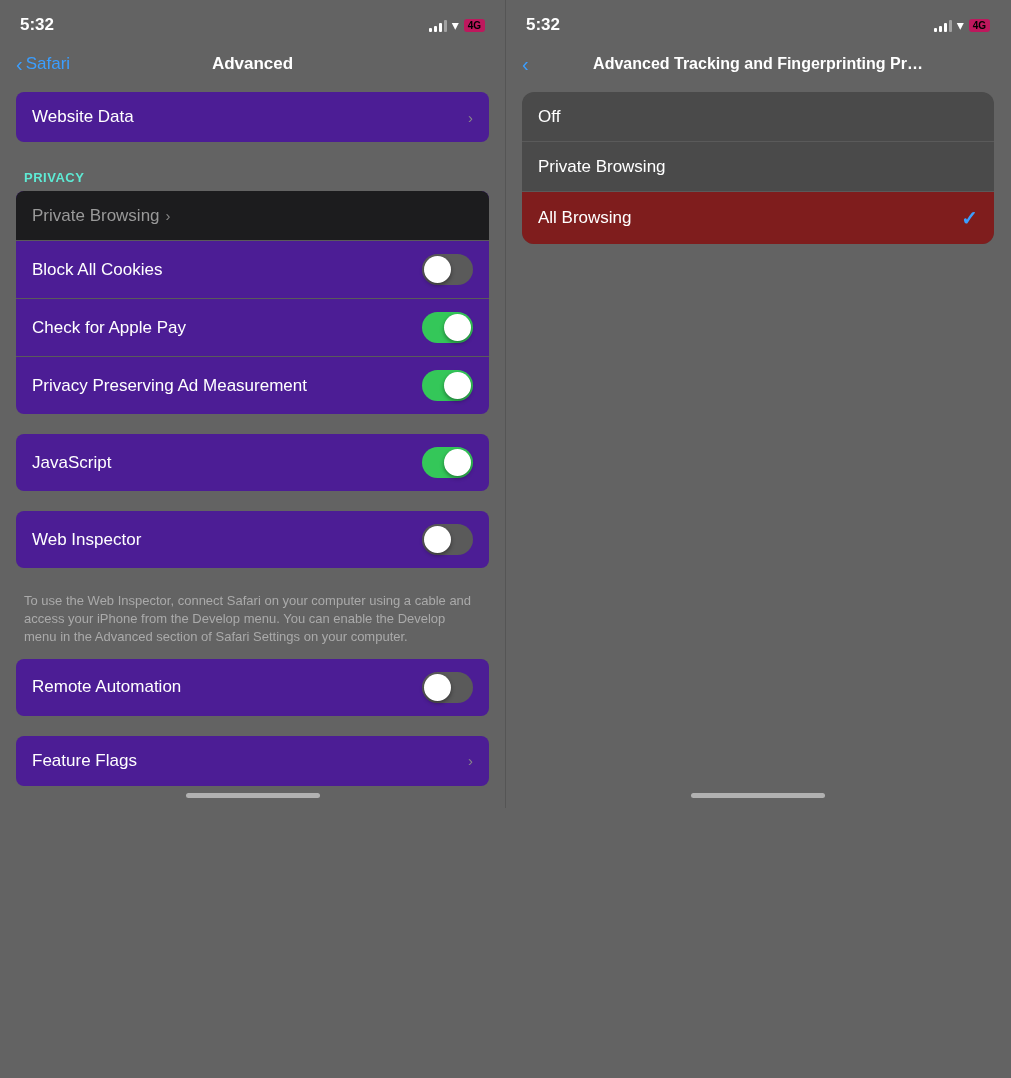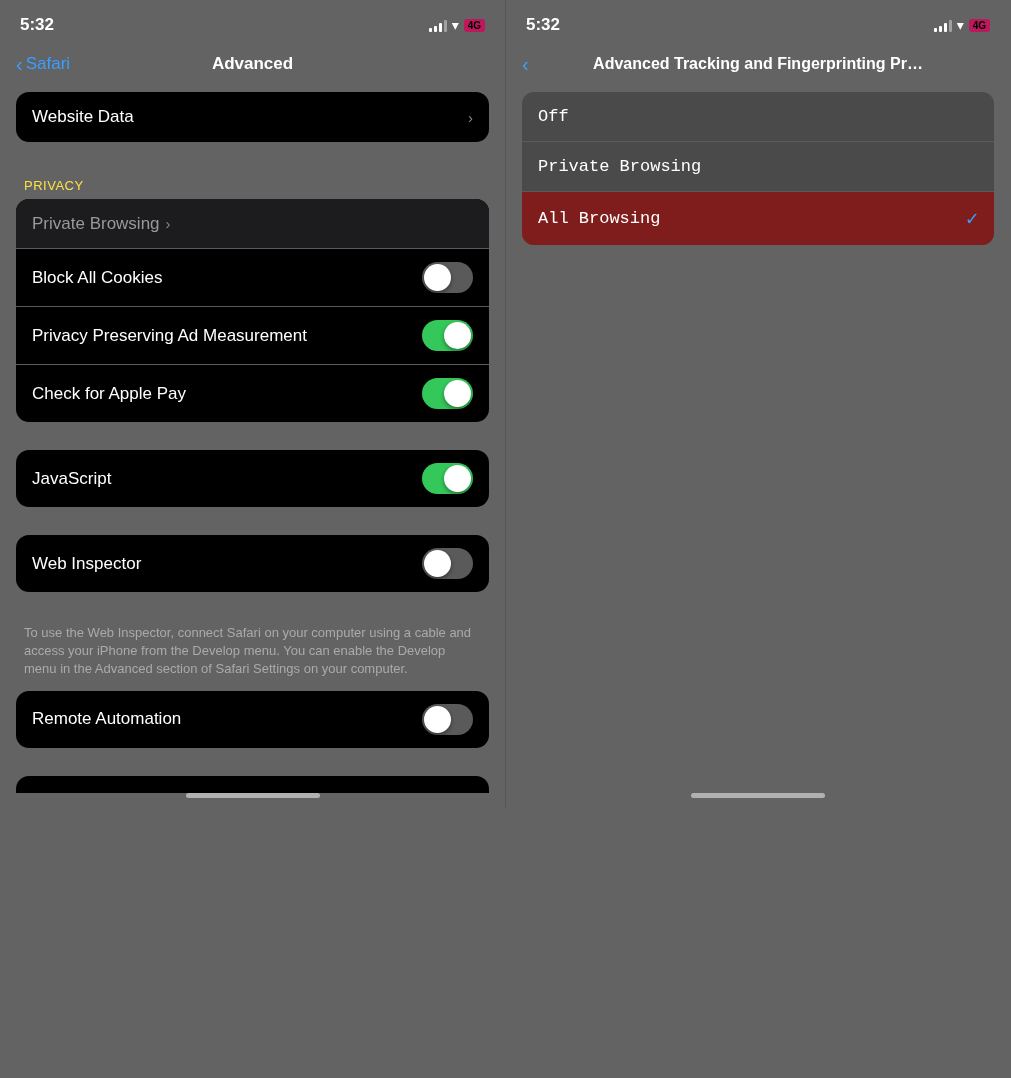--- a/index.html
+++ b/index.html
@@ -111,31 +111,32 @@
 
     
     .settings-content {
       padding: 0 16px;
       flex: 1;
       overflow-y: auto;
     }
 
     .section-label {
       font-size: 13px;
-      color: #fde047;
+      color: #5eead4;
       text-transform: uppercase;
       letter-spacing: 0.5px;
       padding: 8px 8px 6px 8px;
+      font-weight: bold;
     }
 
     .card {
-      background: #000000;
-      border-radius: 13px;
+      background: #4c1d95;
+      border-radius: 8px;
       overflow: hidden;
-      margin-bottom: 28px;
+      margin-bottom: 20px;
     }
     .card-row {
       display: flex;
       align-items: center;
       justify-content: space-between;
       padding: 13px 16px;
       border-bottom: 1px solid #5a5a5a;
       min-height: 50px;
     }
     .card-row:last-child { border-bottom: none; }
@@ -220,21 +221,20 @@
       overflow: hidden;
       margin-bottom: 8px;
     }
     .option-row {
       display: flex;
       align-items: center;
       justify-content: space-between;
       padding: 14px 16px;
       border-bottom: 1px solid #5a5a5a;
       min-height: 50px;
-      font-family: Liberation Mono, monospace;
     }
     .option-row:last-child { border-bottom: none; }
     .option-label {
       font-size: 17px;
       color: #fff;
     }
     .option-row-selected {
       background: #7f1d1d;
     }
     .checkmark {
@@ -293,28 +293,28 @@
       </div>
 
       <div class="card-row">
         <span class="card-row-label">Block All Cookies</span>
         <div class="toggle toggle-off-gray">
           <div class="toggle-knob"></div>
         </div>
       </div>
 
       <div class="card-row">
+        <span class="card-row-label">Check for Apple Pay</span>
+        <div class="toggle toggle-on">
+          <div class="toggle-knob"></div>
+        </div>
+      </div>
+
+      <div class="card-row">
         <span class="card-row-label">Privacy Preserving Ad Measurement</span>
-        <div class="toggle toggle-on">
-          <div class="toggle-knob"></div>
-        </div>
-      </div>
-
-      <div class="card-row">
-        <span class="card-row-label">Check for Apple Pay</span>
         <div class="toggle toggle-on">
           <div class="toggle-knob"></div>
         </div>
       </div>
     </div>
 
 
     <div class="card">
       <div class="card-row">
         <span class="card-row-label">JavaScript</span>

